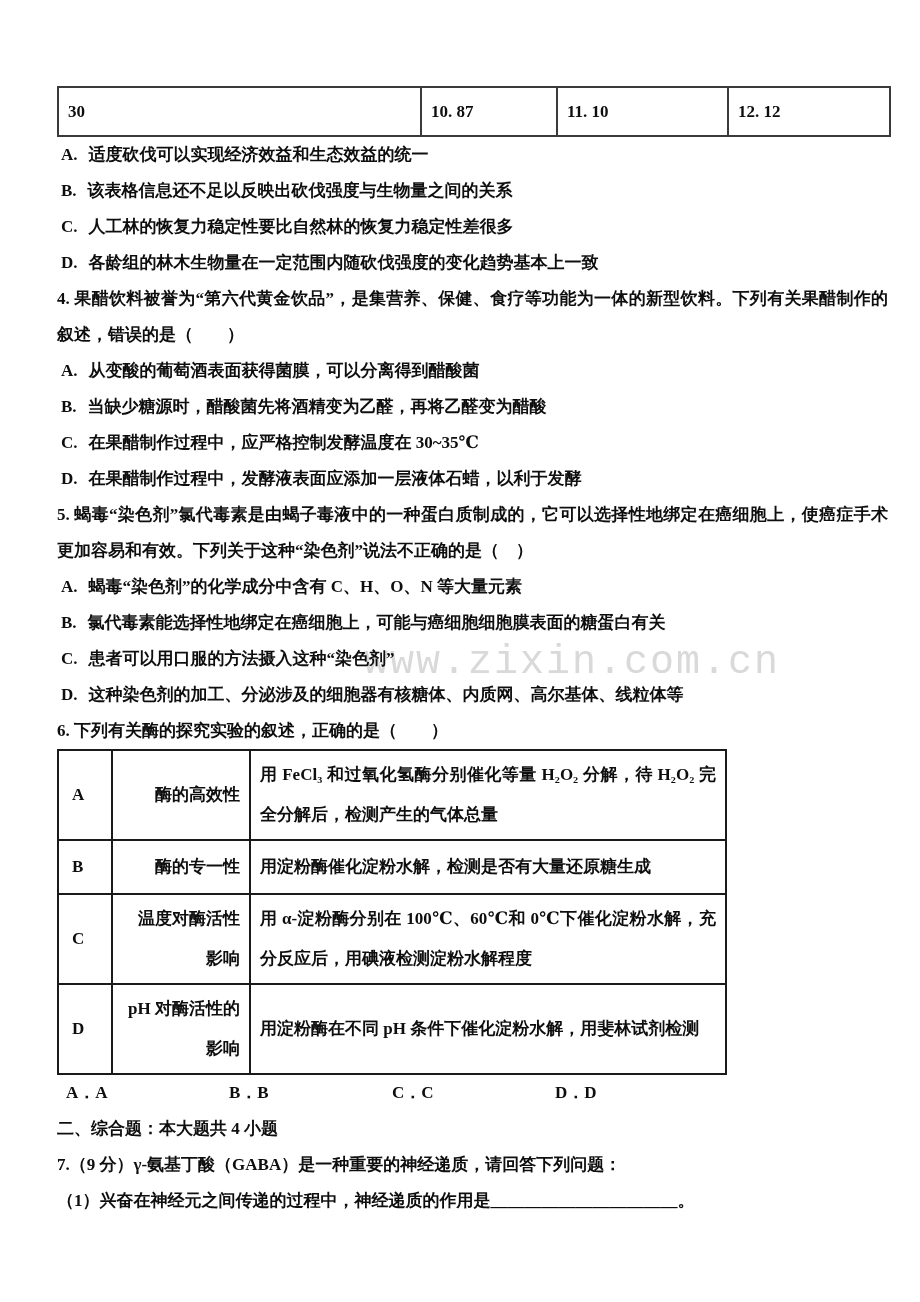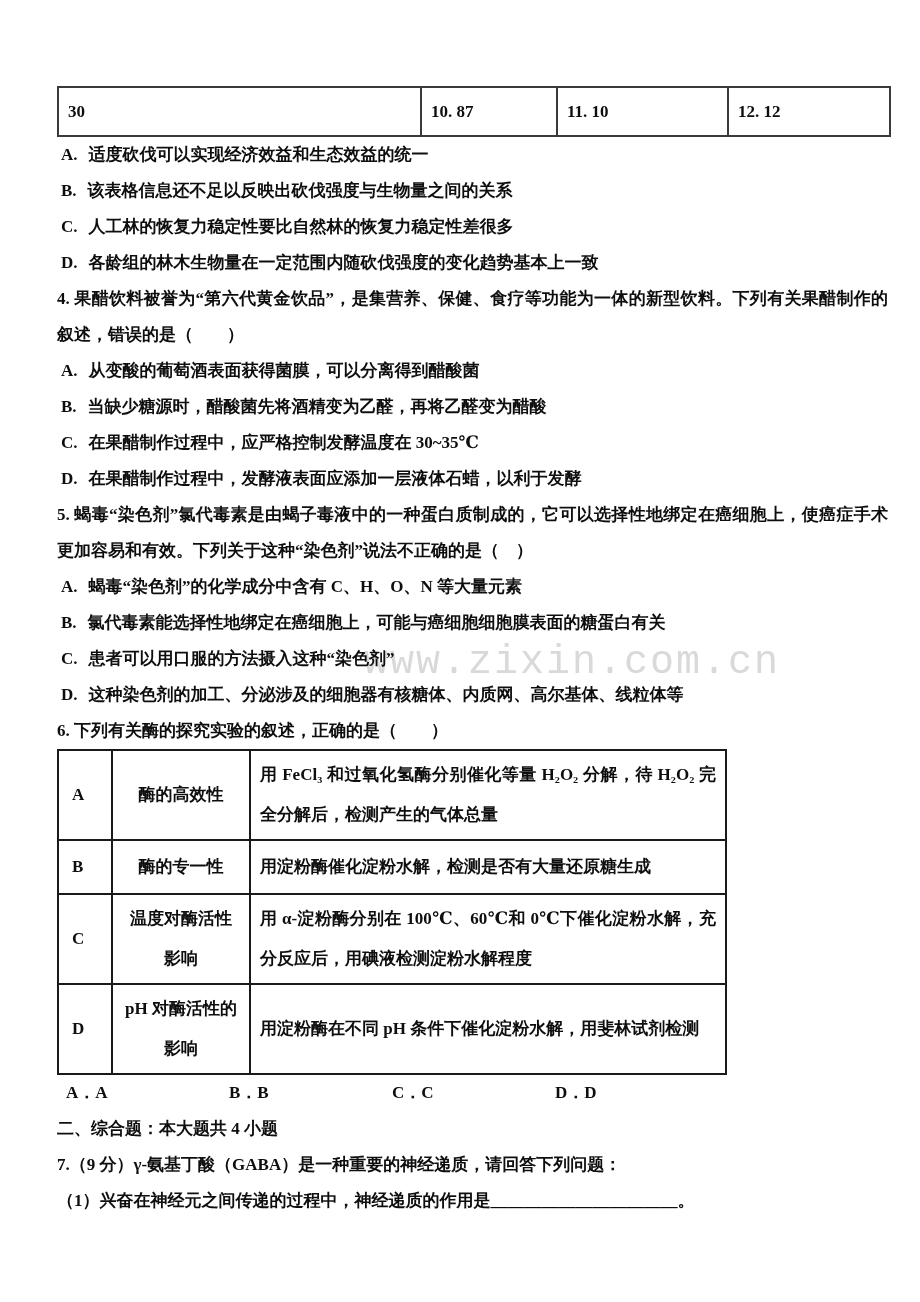--- a/index.html
+++ b/index.html
@@ -43,21 +43,21 @@
     border-collapse:collapse; table-layout:fixed;
     width:668px;
   }
   table.etable td {
     border:2px solid #1a1a1a;
     font-size:17px; font-weight:700;
     line-height:40px; vertical-align:middle;
     padding:4px 9px; text-align:justify;margin-left:24px;
   }
   table.etable td.key { padding-left:13px; text-align:left; }
-  table.etable td.topic { text-align:center; }
+  table.etable td.topic { text-align:right; }
   table.etable tr.r-a td { height:88px; }
   table.etable tr.r-b td { height:54px; }
   table.etable tr.r-c td { height:88px; }
   table.etable tr.r-d td { height:78px; }
 
   .answers {
     display:flex;
     font-size:17px; line-height:36px; font-weight:700;
     padding-left:9px;
     align-items:flex-end;

